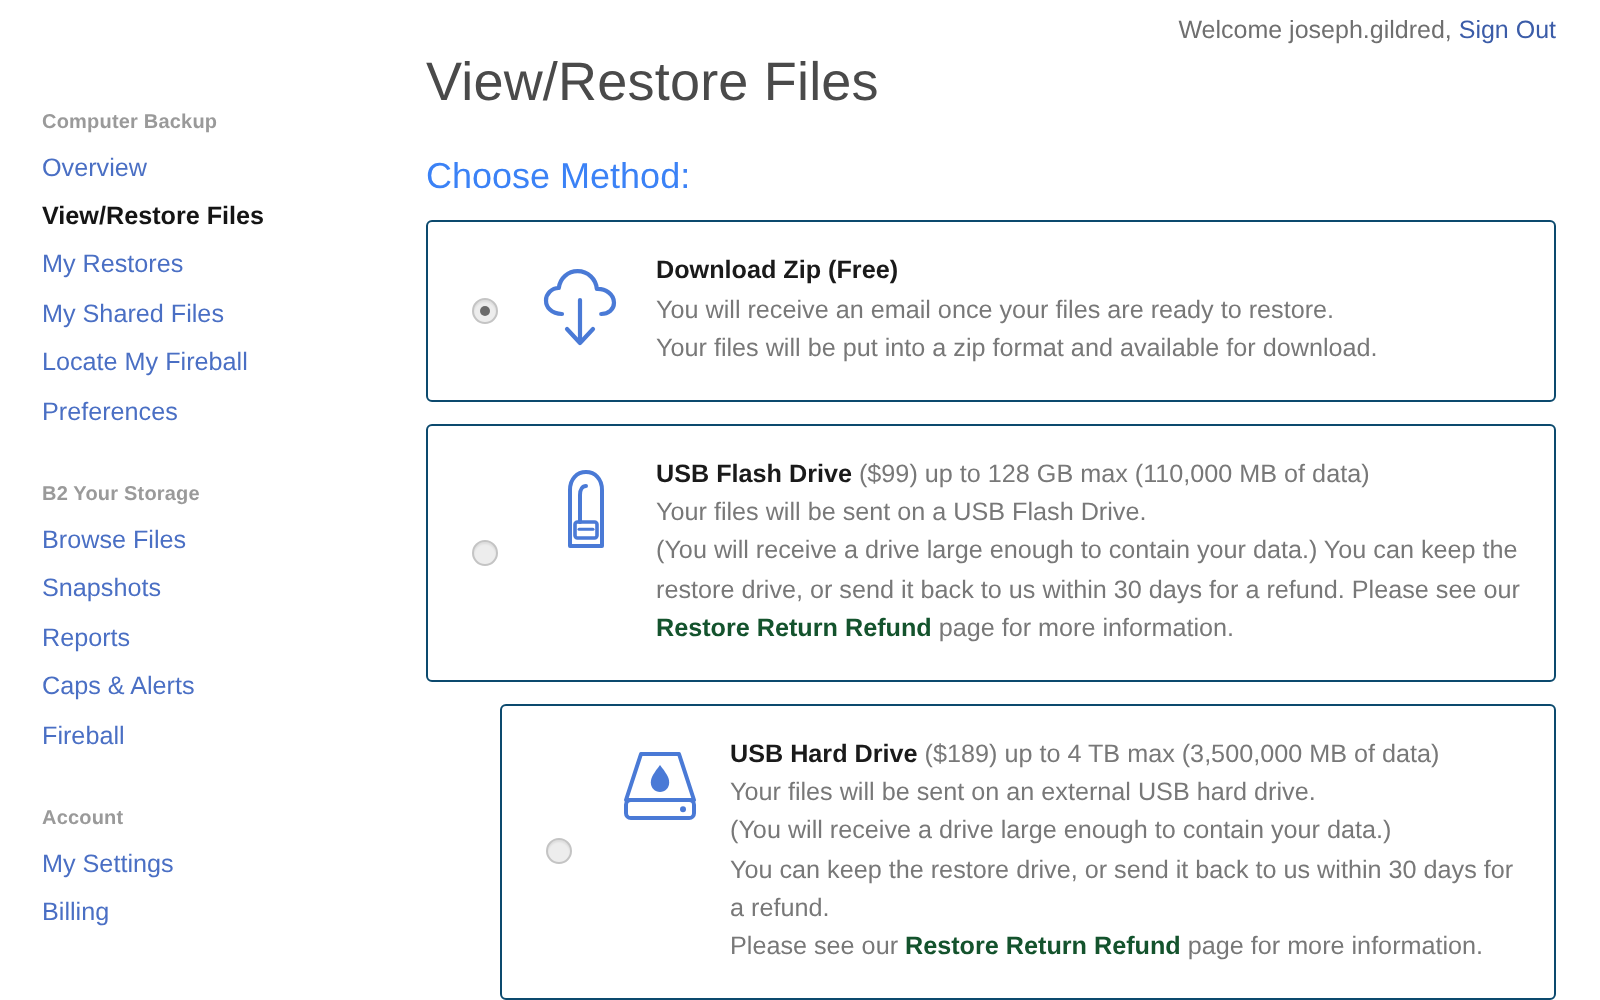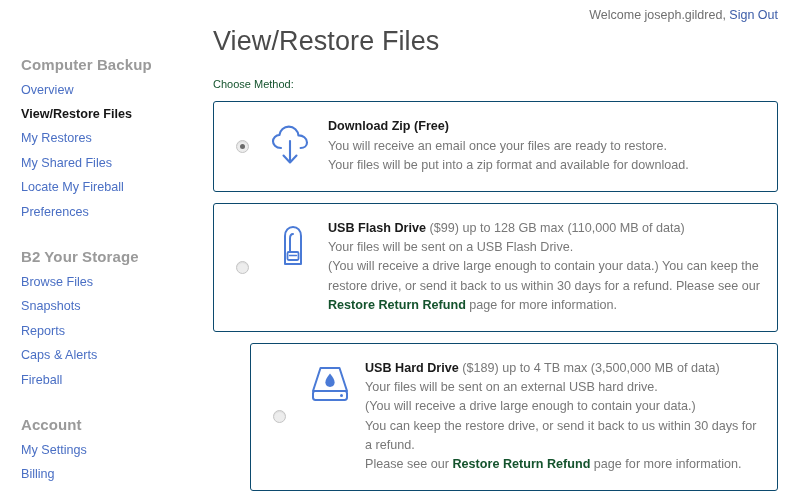--- a/index.html
+++ b/index.html
@@ -22,21 +22,21 @@
     color: #3b5ca8; text-decoration: none; cursor: pointer;
   }
 
   
   .sidebar {
     position: absolute; left: 0; top: 56px;
     width: 200px;
   }
   .nav-group { margin-bottom: 11px; }
   .nav-heading {
-    font-size: 15px; font-weight: bold; color: #9a9a9a;
+    font-size: 10px; font-weight: bold; color: #9a9a9a;
     padding: 0 0 5px 21px; letter-spacing: .1px;
   }
   .nav-item {
     display: block; font-size: 12.6px; color: #4a6fc4;
     padding: 5.6px 0 5.6px 21px; text-decoration: none;
     cursor: pointer; line-height: 1.05;
   }
   .nav-item.active { color: #151515; font-weight: bold; }
   .nav-spacer { height: 13px; }
 
@@ -44,21 +44,21 @@
   .main {
     position: absolute; left: 213px; top: 0;
     width: 565px;
   }
   .page-title {
     font-size: 27px; color: #4a4a4a; font-weight: normal;
     margin: 25px 0 0 0; padding: 0; line-height: 1.2;
     letter-spacing: .1px;
   }
   .choose-method {
-    font-size: 11px; color: #14532d;
+    font-size: 18px; color: #3b82f6;
     margin-top: 21px;
   }
 
   
   .card {
     border: 1px solid #0c4a6e;
     border-radius: 3px;
     background: #fff;
     margin-top: 11px;
     display: flex;

